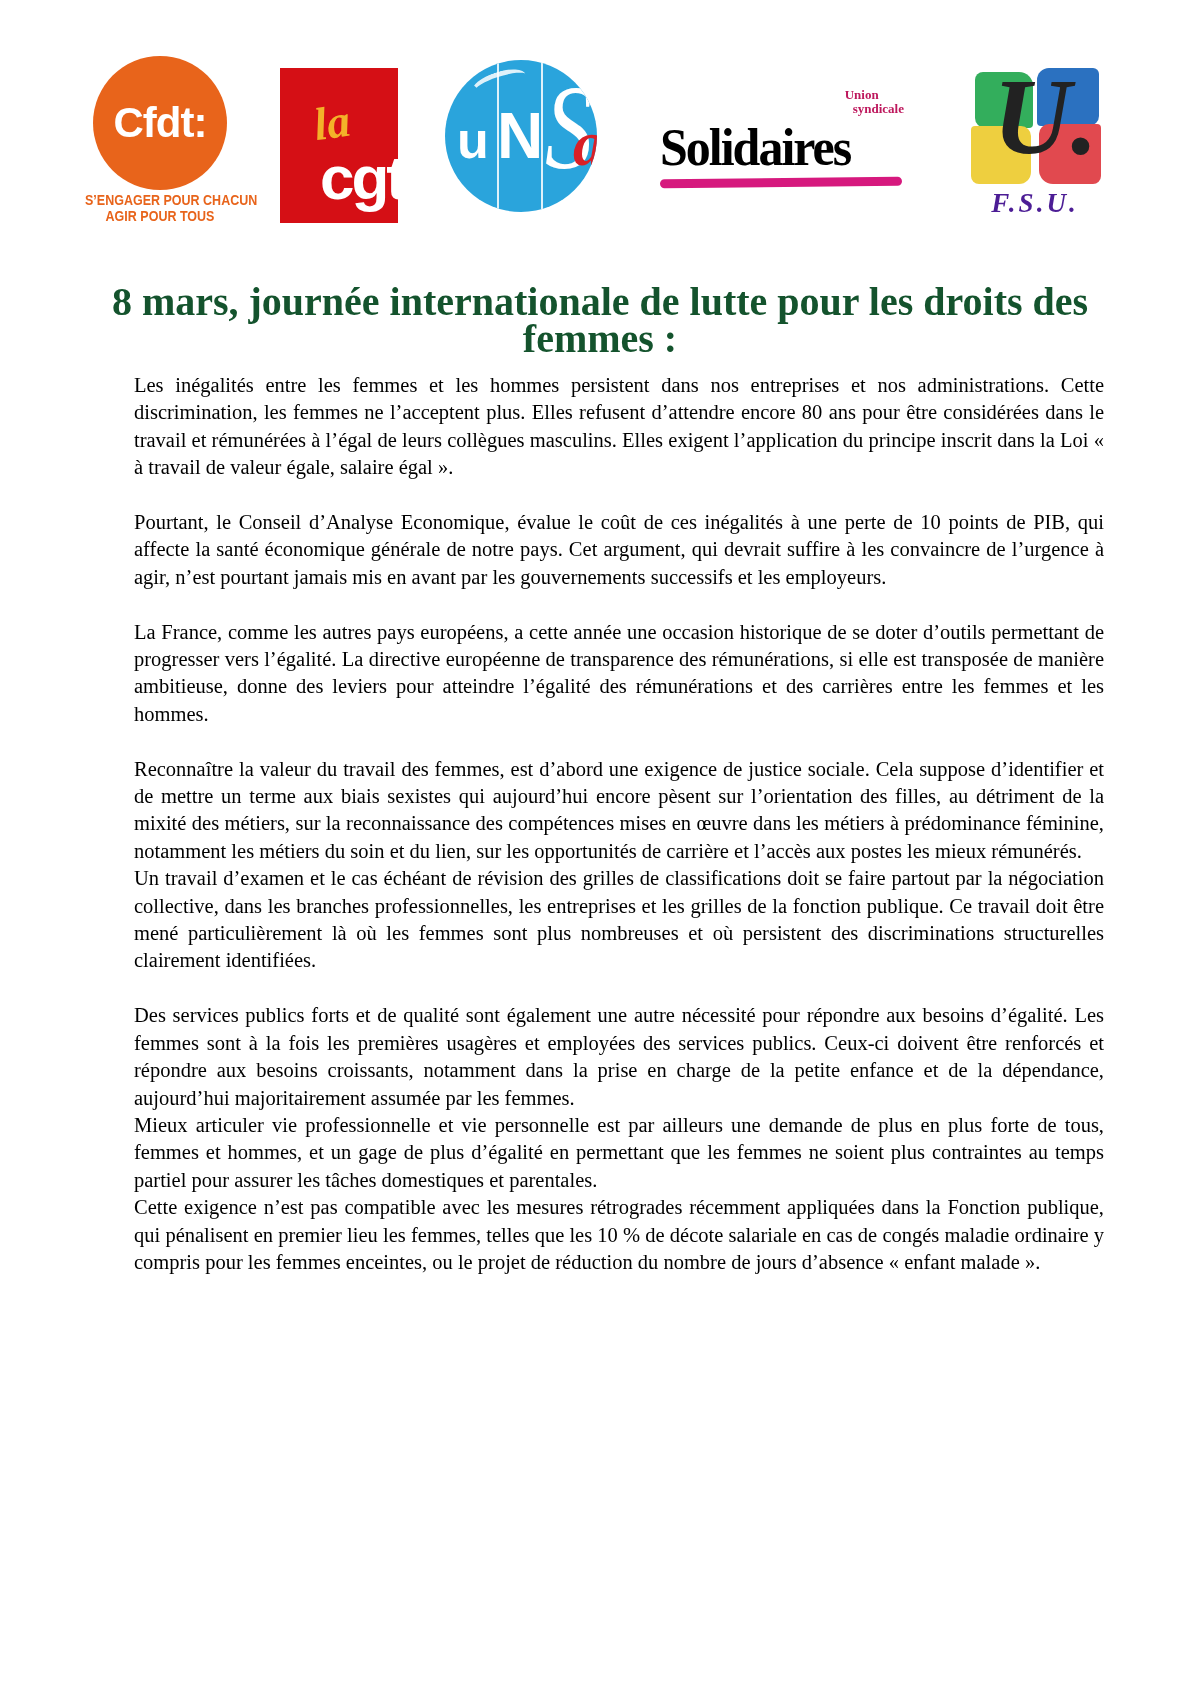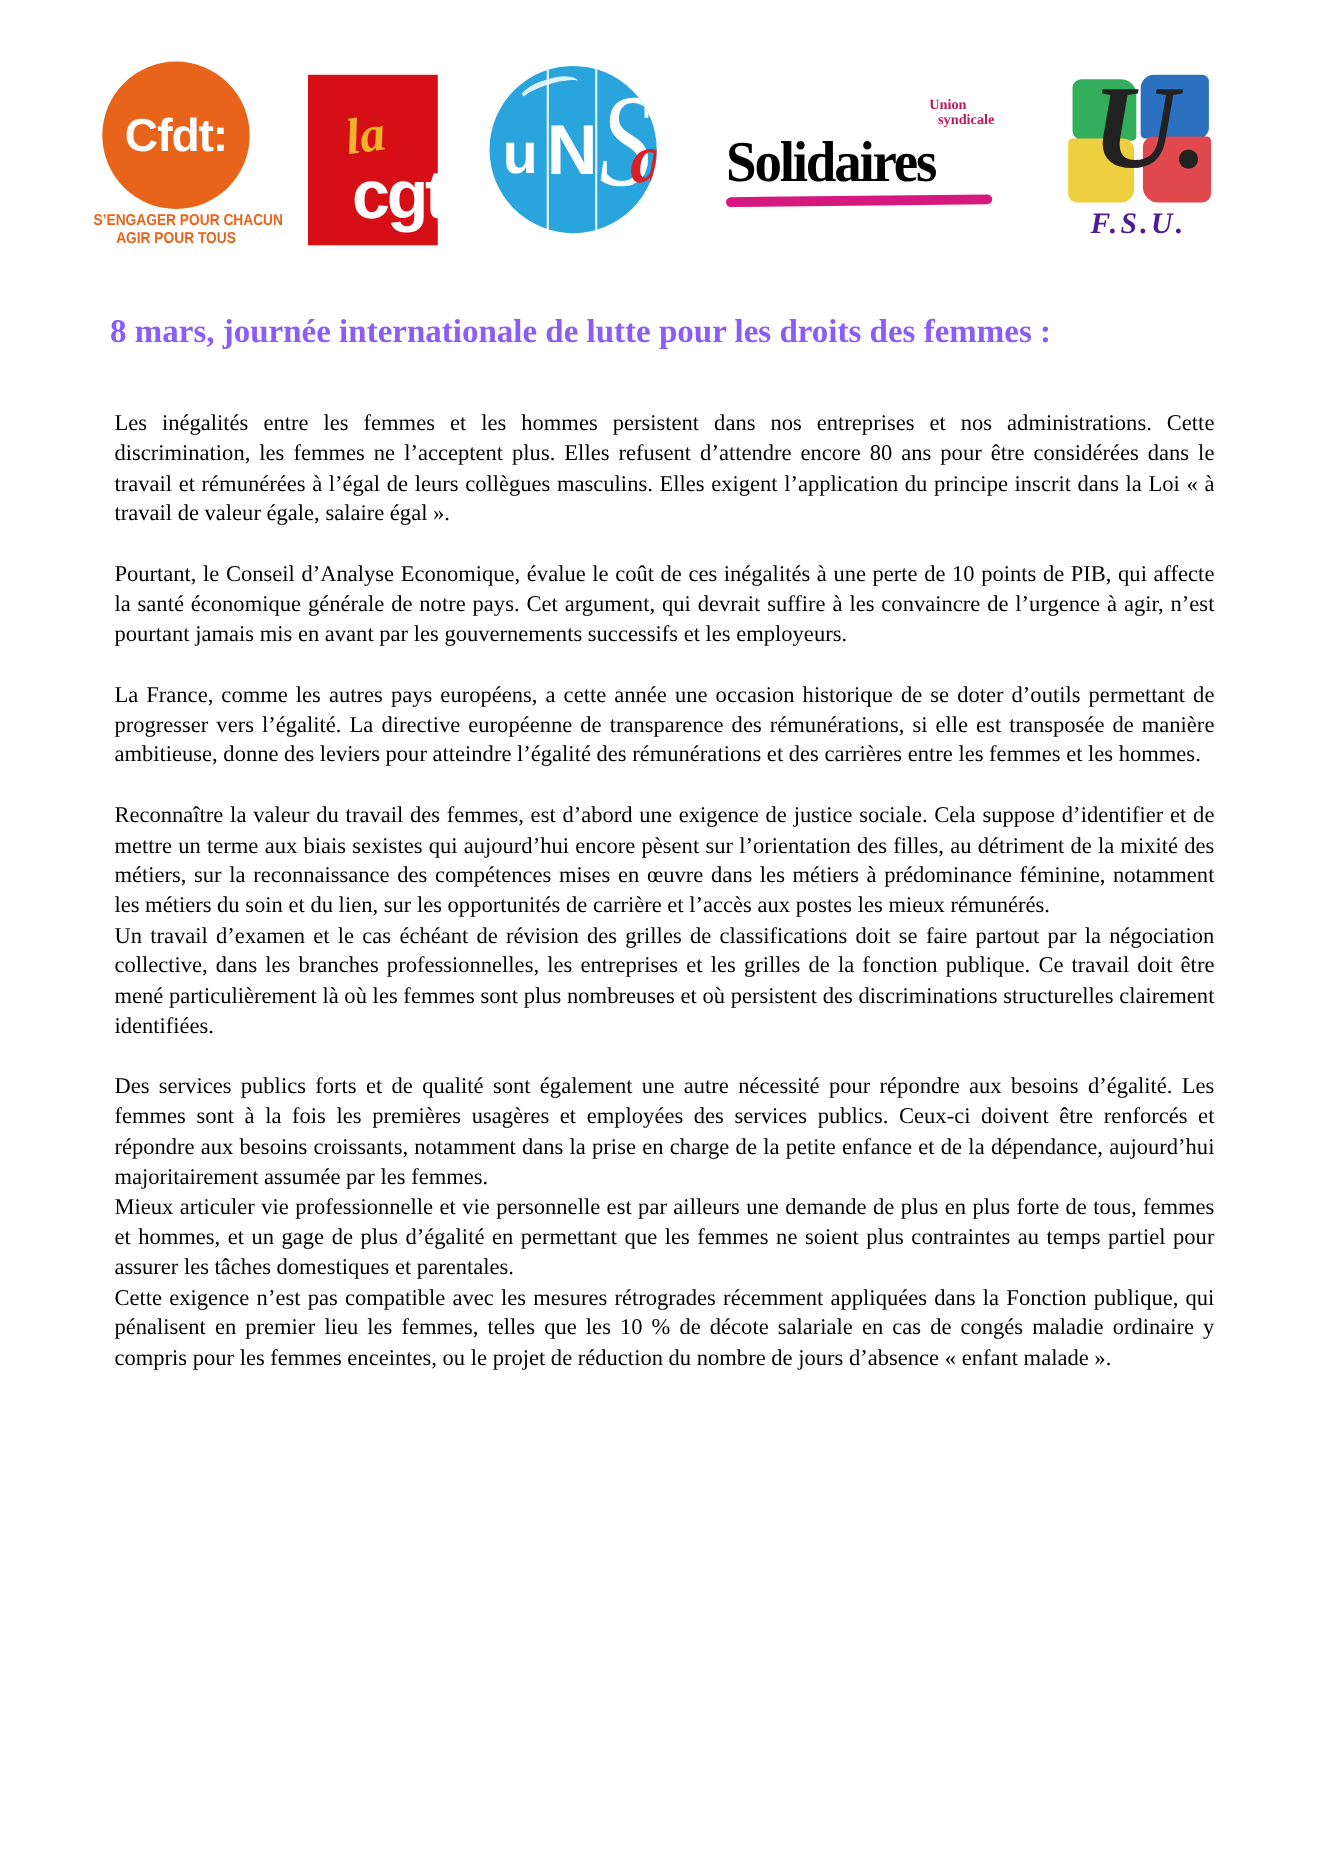--- a/index.html
+++ b/index.html
@@ -182,38 +182,38 @@
     font-weight: bold;
     font-size: 27px;
     letter-spacing: 3px;
     color: #4c1d95;
   }
 
   
   .doc-title {
     position: absolute;
     top: 283px; left: 100px; right: 100px;
-    text-align: left;
-    font-weight: bold;
-    font-size: 30px;
+    text-align: center;
+    font-weight: bold;
+    font-size: 40px;
     line-height: 37px;
-    color: #8b5cf6;
+    color: #14532d;
   }
 
   
   .doc-body {
     position: absolute;
     top: 372px; left: 104px; right: 96px;
     font-size: 20.5px;
     line-height: 27.4px;
     text-align: justify;
     color: #000000;
   }
   .text-block { margin-bottom: 27.4px; }
-  .text-block p { text-align: justify; }
+  .text-block p { text-align: justify; margin-left: 30px; }
 </style>
 </head>
 <body>
 
 <div class="page">
 
   <div class="logo-row">
 
     <div class="cfdt">
       <div class="cfdt-circle">

